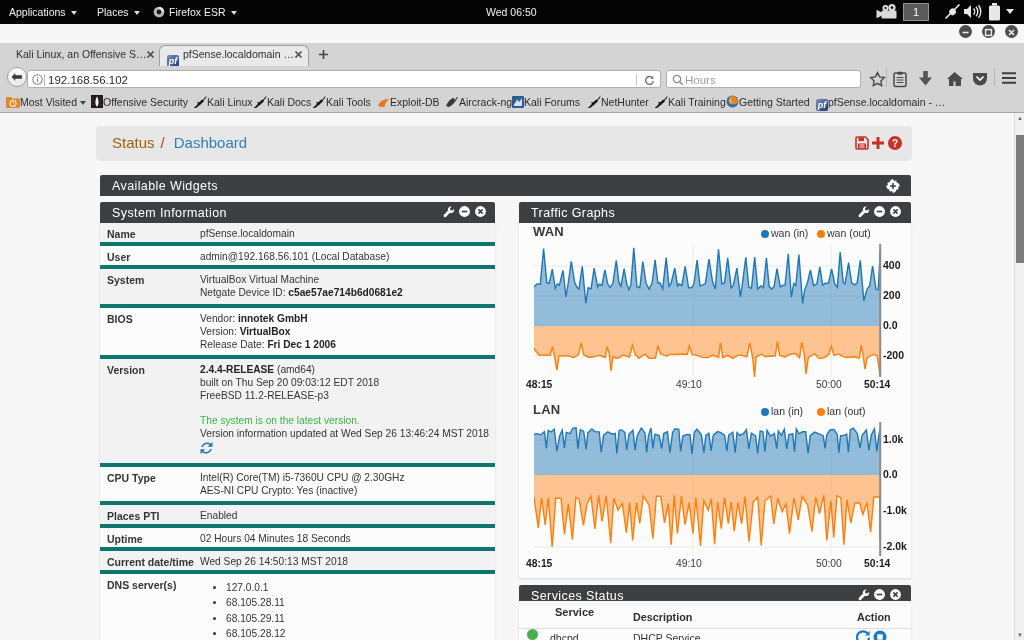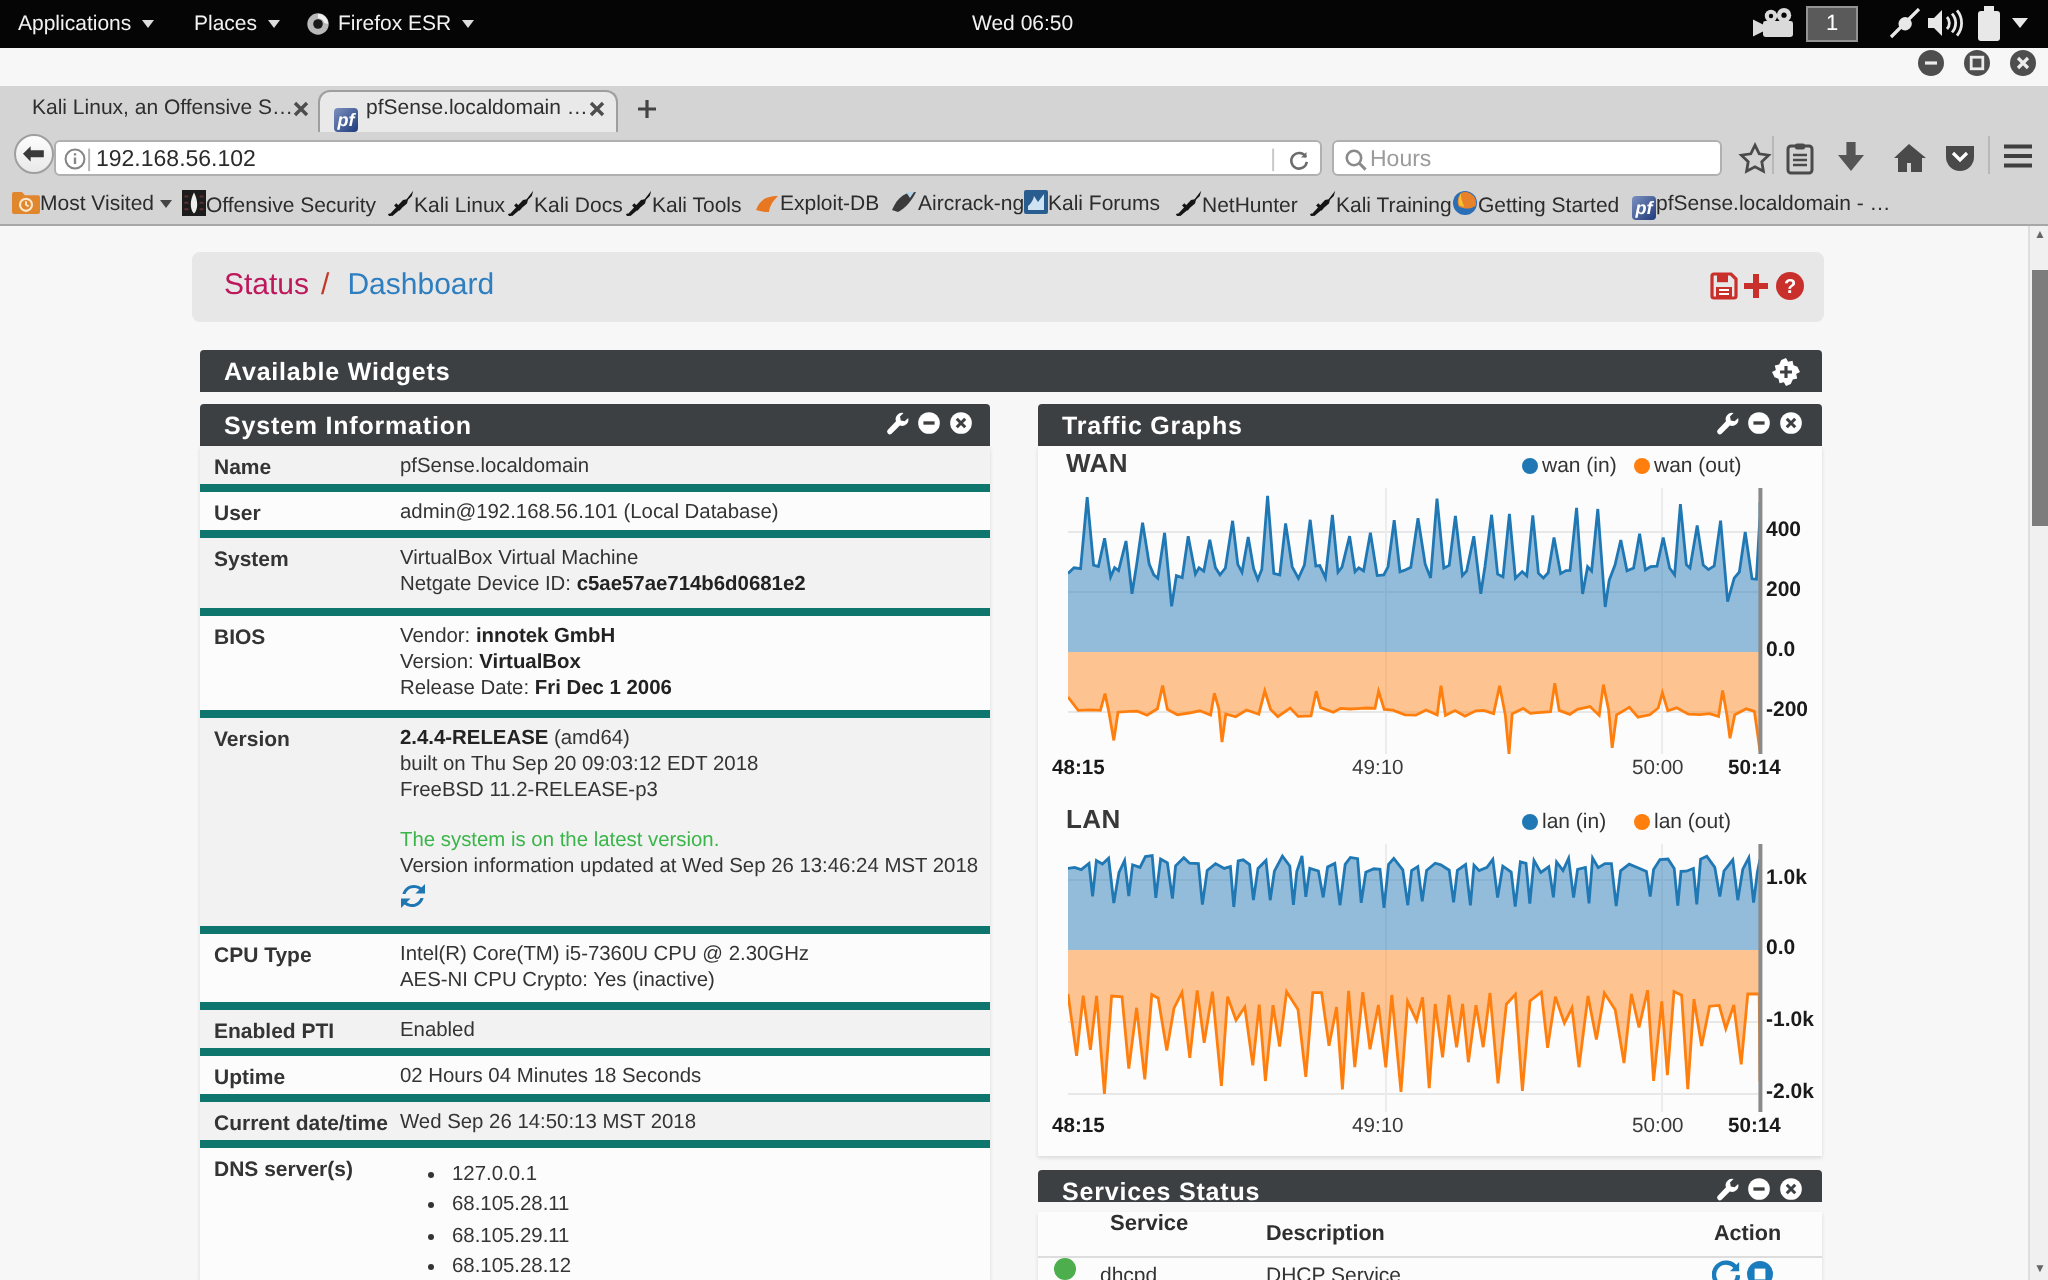--- a/index.html
+++ b/index.html
@@ -24,21 +24,21 @@
 .navico{position:absolute;top:5px;color:#4a4a4a;font-size:14px}
 
 #bookmarks{position:absolute;left:0;top:91px;width:1024px;height:22px;background:#d4d4d4;border-bottom:1px solid #a7a7a7;font-size:10.5px;color:#2c2c2c}
 #bookmarks span.bk{position:absolute;top:4px;white-space:nowrap;line-height:14px}
 #bookmarks svg{vertical-align:-2px}
 #bookmarks .pfb{vertical-align:-2px}
 
 #page{position:absolute;left:0;top:113px;width:1014px;height:527px;background:#f7f7f7}
 #breadcrumb{position:absolute;left:96px;top:13px;width:816px;height:35px;background:#e7e7e7;border-radius:4px}
 #breadcrumb .bc{position:absolute;left:16px;top:8px;font-size:15px;color:#3c3c3c}
-.phead{position:absolute;background:#3d4043;border-radius:2px 2px 0 0;color:#fff;font-weight:bold;font-size:12.5px}
+.phead{position:absolute;background:#3d4043;border-radius:2px 2px 0 0;color:#fff;font-weight:normal;font-size:12.5px}
 .phead .pt{position:absolute;left:12px;top:4px;letter-spacing:.4px}
 .pico{position:absolute;top:4px}
 .panelbody{position:absolute;background:#fcfcfc;box-shadow:0 1px 2px rgba(0,0,0,.12)}
 
 .sirow{position:absolute;left:0;width:395px;border-bottom:4px solid #0f766e;font-size:10.2px;color:#343434}
 .sirow .lab{position:absolute;left:7px;top:5px;font-weight:bold;width:95px;font-size:10.5px}
 .sirow .val{position:absolute;left:100px;top:5px;width:299px;line-height:12.8px}
 .stripe{background:#f2f2f2}
 .w{background:#fcfcfc}
 b.dk{color:#222}
@@ -212,21 +212,21 @@
       <span class="bk" style="left:726px"><svg width="13" height="13" viewBox="0 0 13 13">
           <circle cx="6.5" cy="6.5" r="6" fill="#2a6fb5"></circle>
           <path d="M6.5 1a5.5 5.5 0 0 1 5.3 7c-2.5 1.5-5 1.8-8.3.4C2.2 6 3 3 4.5 1.5A5.5 5.5 0 0 1 6.5 1z" fill="#e8822a"></path>
           <path d="M4.5 1.8C3.4 3.4 3 5.4 3.6 7.6l2.6.9C5 6 4.3 3.7 4.5 1.8z" fill="#f6c12f"></path>
         </svg>Getting Started</span>
       <span class="bk" style="left:816px"><span class="pfb" style="display:inline-block;width:12px;height:12px;border-radius:2px;background:linear-gradient(135deg,#7d91c0,#1e3a7a);color:#fff;font-size:9px;font-style:italic;font-weight:bold;text-align:center;line-height:12px">pf</span>pfSense.localdomain - …</span>
     </div>
 
   <div id="page">
     <div id="breadcrumb">
-        <span class="bc"><span style="color:#be185d">Status</span><span style="color:#c0392b;margin:0 5px 0 6px">/</span><span style="color:#2f7fc0;margin-left:4px">Dashboard</span></span>
+        <span class="bc"><span style="color:#a16207">Status</span><span style="color:#c0392b;margin:0 5px 0 6px">/</span><span style="color:#2f7fc0;margin-left:4px">Dashboard</span></span>
       <svg class="abs" style="left:759px;top:10px" width="14" height="14" viewBox="0 0 14 14">
           <path d="M1 2a1 1 0 0 1 1-1h8.5L13 3.5V12a1 1 0 0 1-1 1H2a1 1 0 0 1-1-1z" fill="none" stroke="#c9302c" stroke-width="1.6"></path>
           <rect x="3.5" y="1.5" width="5.5" height="3.6" fill="#c9302c"></rect>
           <rect x="3" y="7.5" width="8" height="5" fill="#c9302c"></rect>
           <path d="M4.5 9h5M4.5 11h5" stroke="#fff" stroke-width="0.9"></path>
         </svg>
       <svg class="abs" style="left:775px;top:10px" width="14" height="14" viewBox="0 0 14 14">
           <path d="M7 1v12M1 7h12" stroke="#c9302c" stroke-width="3"></path>
         </svg>
       <svg class="abs" style="left:792px;top:10px" width="14" height="14" viewBox="0 0 14 14">
@@ -277,21 +277,21 @@
           <span class="val"><b class="dk">2.4.4-RELEASE</b> (amd64)<br>built on Thu Sep 20 09:03:12 EDT 2018<br>FreeBSD 11.2-RELEASE-p3<br><br><span style="color:#3bb54a">The system is on the latest version.</span><br>Version information updated at Wed Sep 26 13:46:24 MST 2018<br><svg width="13" height="12" viewBox="0 0 16 16" style="margin-top:1px">
               <path d="M13.6 2.4A8 8 0 0 0 .9 6.6h2.1A6 6 0 0 1 12.2 3.8L9.6 6.4H16V0z" fill="#1e77b3"></path>
               <path d="M2.4 13.6A8 8 0 0 0 15.1 9.4H13A6 6 0 0 1 3.8 12.2l2.6-2.6H0V16z" fill="#1e77b3"></path>
             </svg></span>
         </div>
         <div class="sirow w" style="top:244px;height:38px">
           <span class="lab">CPU Type</span>
           <span class="val">Intel(R) Core(TM) i5-7360U CPU @ 2.30GHz<br>AES-NI CPU Crypto: Yes (inactive)</span>
         </div>
         <div class="sirow stripe" style="top:282px;height:23px">
-          <span class="lab">Enabled PTI</span>
+          <span class="lab">Places PTI</span>
           <span class="val">Enabled</span>
         </div>
         <div class="sirow w" style="top:305px;height:23px">
           <span class="lab">Uptime</span>
           <span class="val">02 Hours 04 Minutes 18 Seconds</span>
         </div>
         <div class="sirow stripe" style="top:328px;height:23px">
           <span class="lab">Current date/time</span>
           <span class="val">Wed Sep 26 14:50:13 MST 2018</span>
         </div>

